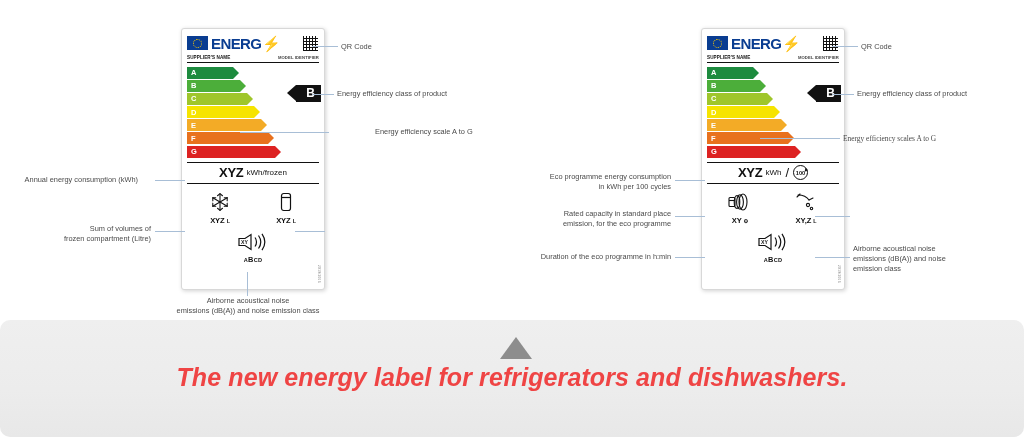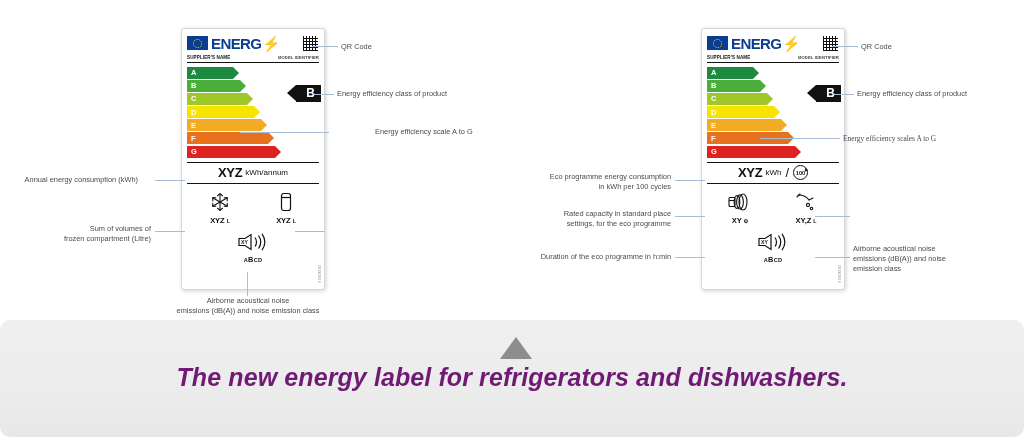--- a/index.html
+++ b/index.html
@@ -22,21 +22,21 @@
     position: absolute; left: 500px; top: 337px;
     width: 0; height: 0;
     border-left: 16px solid transparent;
     border-right: 16px solid transparent;
     border-bottom: 22px solid #8d8d8d;
   }
   .caption-text {
     position: absolute; left: 0; top: 363px; width: 1024px;
     text-align: center;
     font-size: 25px; font-style: italic; font-weight: 600;
-    color: #701a75;
+    color: #ef4444;
     letter-spacing: .1px;
   }
 
   
   .label-card {
     position: absolute; width: 144px; height: 262px;
     background: #fff;
     border: 1px solid #d8d8d8;
     border-radius: 3px;
     box-shadow: 1px 1px 4px rgba(0,0,0,.18);
@@ -202,21 +202,21 @@
           <div class="grade" style="--c:#e8711d;background:#e8711d;width:81px">F</div>
         </div>
       <div class="grade-row">
           <div class="grade" style="--c:#dd2222;background:#dd2222;width:88px">G</div>
         </div>
       <div class="arrow-class">B</div>
     </div>
 
     <div class="consume">
       <span class="big">XYZ</span>
-      <span class="unit">kWh/annum</span>
+      <span class="unit">kWh/frozen</span>
     </div>
 
     <div class="icon-grid">
       <div class="icon-row">
         <div class="icon-cell">
           <div class="glyph">
             <svg width="20" height="20" viewBox="0 0 24 24" fill="none" stroke="#111" stroke-width="1.3" stroke-linecap="round">
               <line x1="12" y1="2" x2="12" y2="22"></line>
                 <line x1="3.3" y1="7" x2="20.7" y2="17"></line>
                 <line x1="3.3" y1="17" x2="20.7" y2="7"></line>
@@ -380,21 +380,21 @@
 
   <div class="leader" style="left:760px;top:138px;width:80px"></div>
   <div class="anno l" style="left:843px;top:134px;font-family:Liberation Serif, serif;">Energy efficiency scales A to G</div>
 
   <div class="leader" style="left:675px;top:180px;width:30px"></div>
   <div class="anno r" style="left:520px;top:172px;width:151px;white-space:pre-line">Eco programme energy consumption
 in kWh per 100 cycles</div>
 
   <div class="leader" style="left:675px;top:216px;width:30px"></div>
   <div class="anno r" style="left:520px;top:209px;width:151px;white-space:pre-line">Rated capacity in standard place
-settings, for the eco programme</div>
+emission, for the eco programme</div>
 
   <div class="leader" style="left:675px;top:257px;width:30px"></div>
   <div class="anno r" style="left:520px;top:252px;width:151px;">Duration of the eco programme in h:min</div>
 
   <div class="leader" style="left:815px;top:216px;width:35px"></div>
 
   <div class="leader" style="left:815px;top:257px;width:35px"></div>
   <div class="anno l" style="left:853px;top:244px;width:160px;white-space:pre-line">Airborne acoustical noise
 emissions (dB(A)) and noise
 emission class</div>

